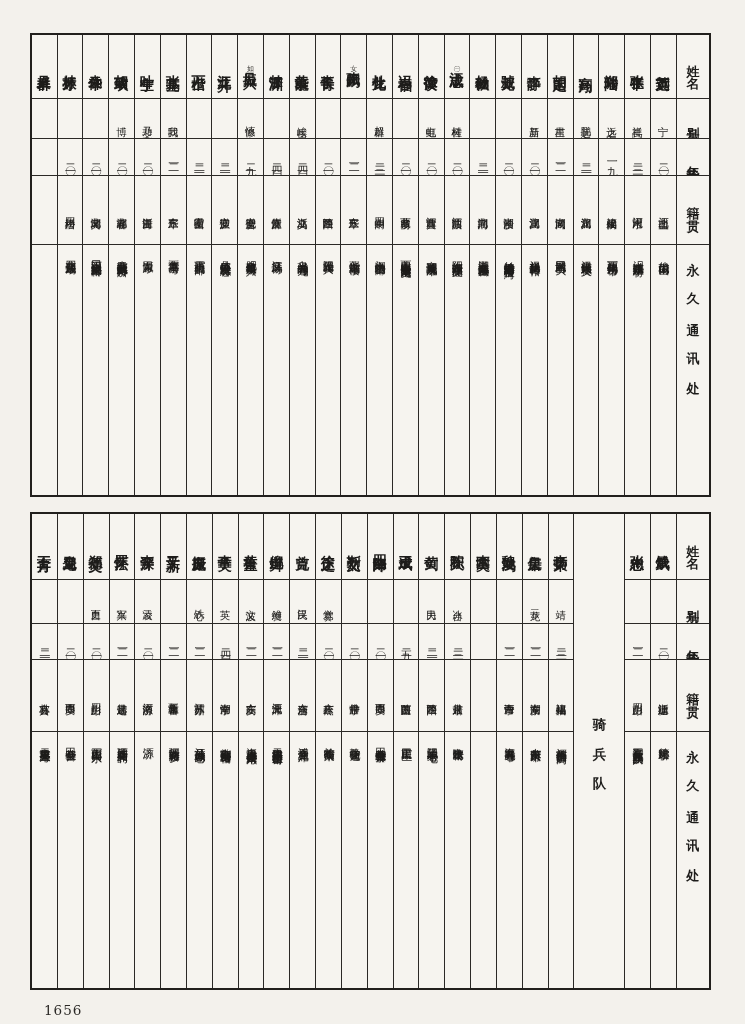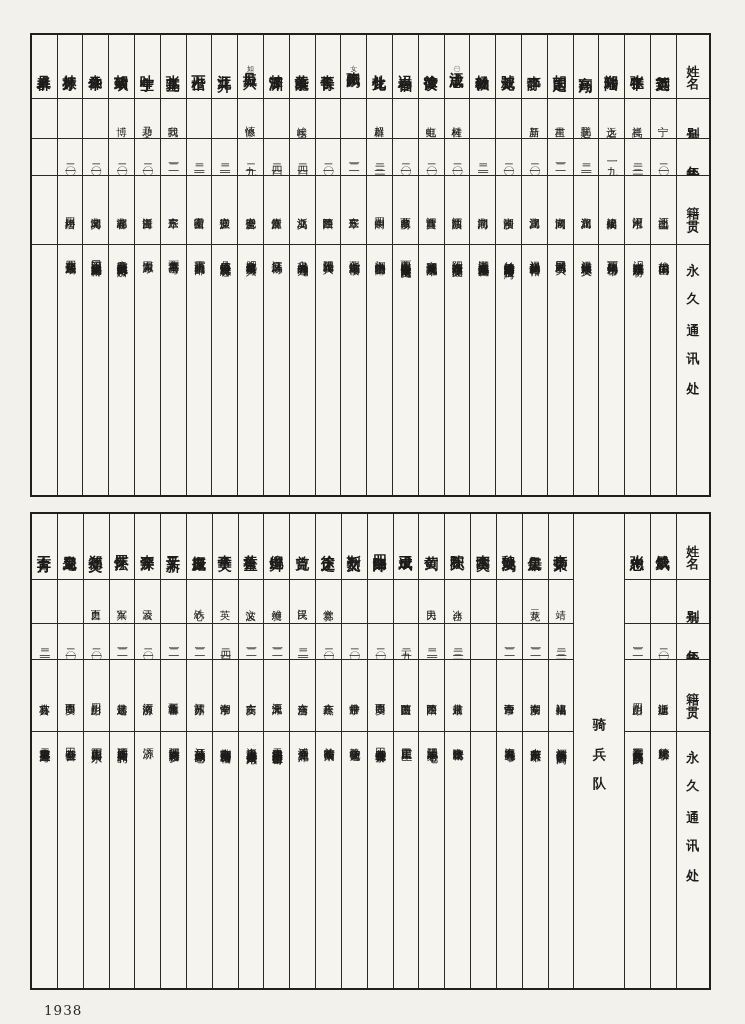--- a/index.html
+++ b/index.html
@@ -992,14 +992,14 @@
       <span class="vtext v-age">二二</span>
     </div>
     <div class="cell origin">
       <span class="vtext v-origin">吉林宾县</span>
     </div>
     <div class="cell address">
       <span class="vtext v-address">天津英租界泰来里五号</span>
     </div>
   </div>
 </div>
-  <div class="page-number">1938</div>
+  <div class="page-number">1656</div>
 </div>
 
 </body></html>

